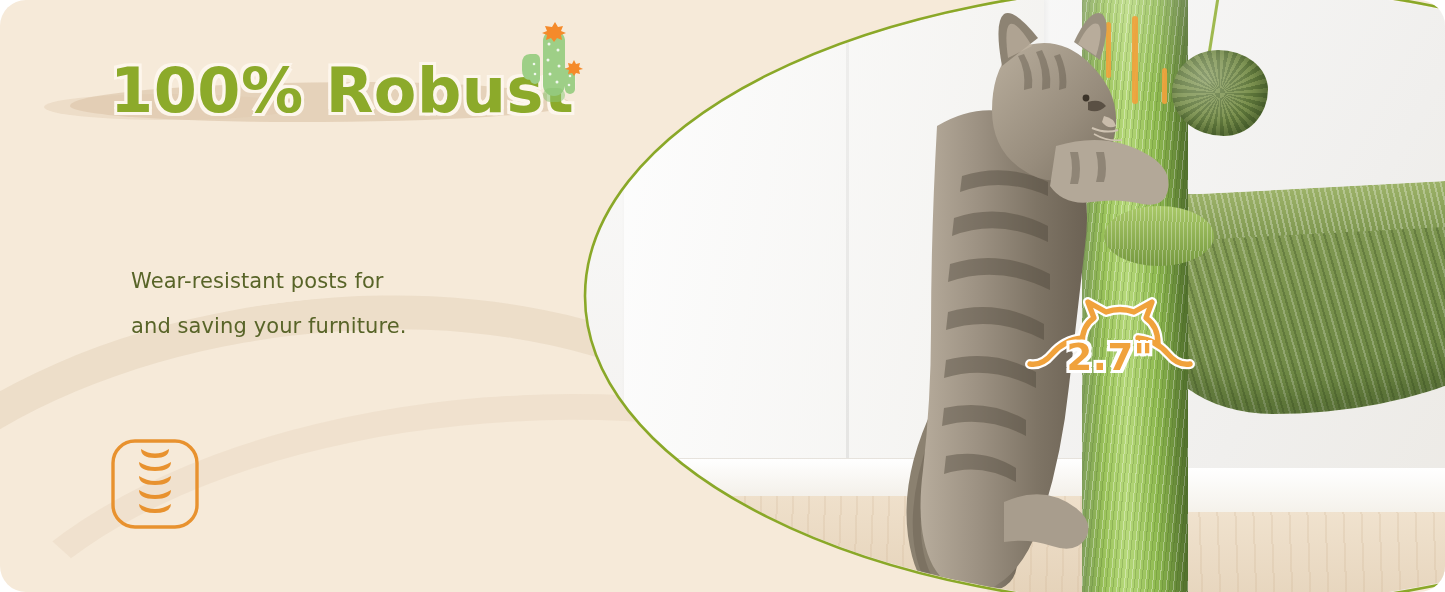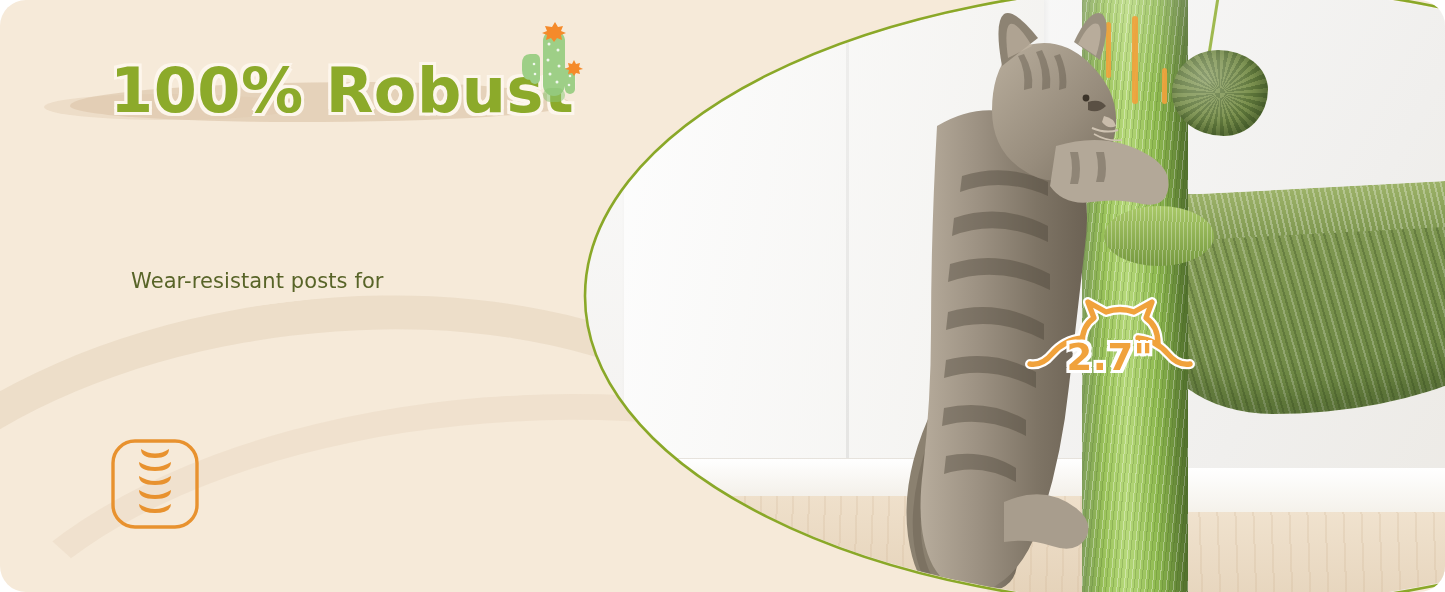--- a/index.html
+++ b/index.html
@@ -313,20 +313,21 @@
         <circle cx="59" cy="71" r="1.3"></circle>
     </g>
     <g fill="#f58a2a">
       <path d="M42 13 l3 -5 l3 5 l5 -1 l-2 5 l5 2 l-5 2 l1 5 l-5 -2 l-3 4 l-3 -4 l-5 2 l1 -5 l-5 -2 l5 -2 l-2 -5 z"></path>
       <path d="M62 50 l2 -4 l2 4 l4 -1 l-1 4 l4 2 l-4 1 l1 4 l-4 -1 l-2 3 l-2 -3 l-4 1 l1 -4 l-4 -1 l4 -2 l-1 -4 z"></path>
     </g>
   </svg>
 
   <div class="subtext">
     <div>Wear-resistant posts for</div>
+    <div>and saving your furniture.</div>
   </div>
 
   <svg class="sisal-badge" viewBox="0 0 90 92">
     <rect x="3" y="3" width="84" height="86" rx="22" ry="22" fill="none" stroke="#e8922f" stroke-width="3.4"></rect>
     <g fill="#e8922f">
       <path d="M29 24 q16 10 32 0 q0 9 -16 9 q-16 0 -16 -9 z"></path>
       <path d="M29 38 q16 10 32 0 q0 9 -16 9 q-16 0 -16 -9 z"></path>
       <path d="M29 52 q16 10 32 0 q0 9 -16 9 q-16 0 -16 -9 z"></path>
       <path d="M29 66 q16 10 32 0 q0 9 -16 9 q-16 0 -16 -9 z"></path>
       <path d="M31 11 q14 9 28 0 q0 9 -14 9 q-14 0 -14 -9 z"></path>

